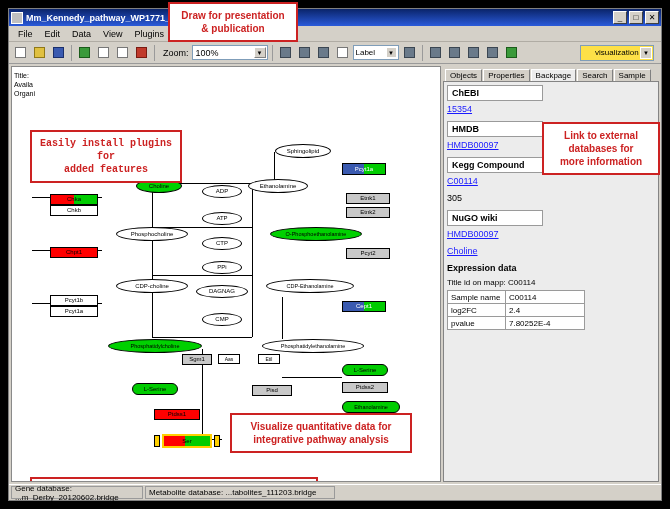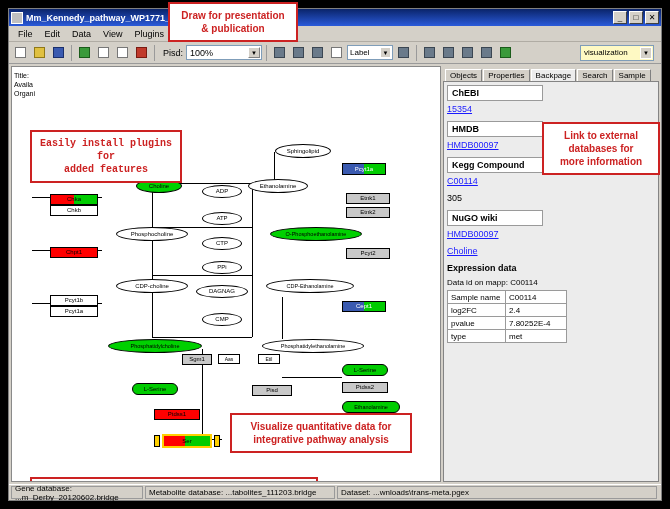--- a/index.html
+++ b/index.html
@@ -74,22 +74,22 @@
     position: absolute; right: 1px; top: 1px; width: 12px; height: 11px;
     background: #d4d0c8; border: 1px solid #fff; border-right-color: #808080; border-bottom-color: #808080;
     font-size: 6px; line-height: 10px; text-align: center;
   }
   .label-combo {
     width: 46px; height: 15px; background: #fff; border: 1px solid #7f9db9;
     font-size: 8px; display: flex; align-items: center; padding-left: 2px; position: relative;
   }
   .right-combo {
     margin-left: auto; margin-right: 4px;
-    width: 74px; height: 16px; background: #fef9c3; border: 1px solid #7f9db9;
-    font-size: 8px; display: flex; align-items: center; padding-left: 3px; position: relative;
+    width: 74px; height: 16px; background: #fde047; border: 1px solid #7f9db9;
+    font-size: 8px; display: flex; align-items: center; padding-left: 14px; position: relative;
   }
   
   .body-area { flex: 1; display: flex; background: #d4d0c8; min-height: 0; }
   .canvas-pane {
     flex: 1; background: #ffffff; border: 1px solid #8a8a8a; margin: 2px;
     position: relative; overflow: hidden;
   }
   .side-pane {
     width: 216px; margin: 2px 2px 2px 0; display: flex; flex-direction: column;
     background: #d4d0c8;
@@ -106,21 +106,21 @@
   }
   .field-box {
     background: #fff; border: 1px solid #9a9a9a;
     font-weight: bold; font-size: 9px; padding: 2px 4px;
     width: 96px; margin-bottom: 3px;
   }
   .link { color: #1a1aff; text-decoration: underline; font-size: 9px; margin-bottom: 7px; display: block; }
   .plainval { font-size: 9px; margin-bottom: 7px; }
   .expr-title { font-weight: bold; font-size: 9px; margin: 6px 0 5px 0; }
   .gene-id { font-size: 8px; margin-bottom: 3px; }
-  table.expr { border-collapse: collapse; width: 120px; }
+  table.expr { border-collapse: collapse; width: 138px; }
   table.expr td {
     border: 1px solid #9a9a9a; background: #fff; font-size: 8px;
     padding: 1px 3px; height: 13px;
   }
   table.expr td.k { width: 58px; }
   
   .vlabels {
     position: absolute; left: 2px; top: 4px; font-size: 7px; line-height: 9px; color: #000;
   }
   
@@ -198,21 +198,21 @@
         <span class="glyph white"></span>
       </div>
     <div class="tbtn">
         <span class="glyph white"></span>
       </div>
     <div class="tbtn">
         <span class="glyph red"></span>
       </div>
     <div class="tsep"></div>
     <div class="zoom-group">
-      <span class="zoom-label">Pisd:</span>
+      <span class="zoom-label">Zoom:</span>
       <div class="zoom-combo">
         <span>100%</span>
         <span class="arrow">▼</span>
       </div>
     </div>
     <div class="tsep"></div>
     <div class="tbtn">
         <span class="glyph"></span>
       </div>
     <div class="tbtn">
@@ -350,50 +350,45 @@
         <a class="link" href="#">C00114</a>
 
         <div class="plainval">305</div>
 
         <div class="field-box">NuGO wiki</div>
         <a class="link" href="#">HMDB00097</a>
 
         <a class="link" href="#">Choline</a>
 
         <div class="expr-title">Expression data</div>
-        <div class="gene-id">Data id on mapp: C00114</div>
+        <div class="gene-id">Title id on mapp: C00114</div>
 
         <table class="expr">
           <tbody>
               <tr>
             <td class="k">Sample name</td>
             <td>C00114</td>
           </tr>
           <tr>
             <td class="k">log2FC</td>
             <td>2.4</td>
           </tr>
           <tr>
             <td class="k">pvalue</td>
             <td>7.80252E-4</td>
           </tr>
-          <tr>
-            <td class="k">type</td>
-            <td>met</td>
-          </tr>
         </tbody>
           </table>
       </div>
     </div>
   </div>
 
   <div class="statusbar">
     <div class="status-cell" style="width:132px;">Gene database: ...m_Derby_20120602.bridge</div>
     <div class="status-cell" style="width:190px;">Metabolite database: ...tabolites_111203.bridge</div>
-    <div class="status-cell" style="flex:1;">Dataset: ...wnloads\trans-meta.pgex</div>
   </div>
 </div>
 
 <div class="callout" style="left:168px;top:2px;width:130px;white-space:pre-line;">Draw for presentation
 &amp; publication</div>
 
 <div class="callout" style="left:542px;top:122px;width:118px;white-space:pre-line;">Link  to external
 databases  for
 more information</div>
 

